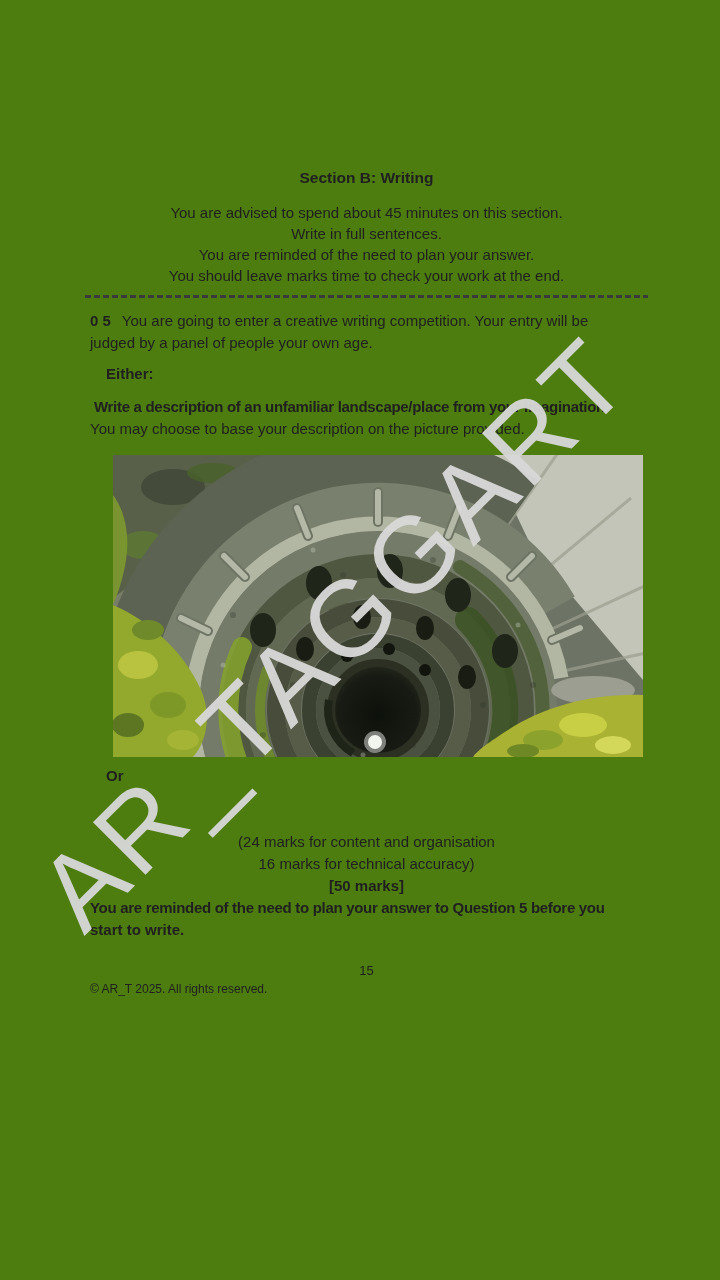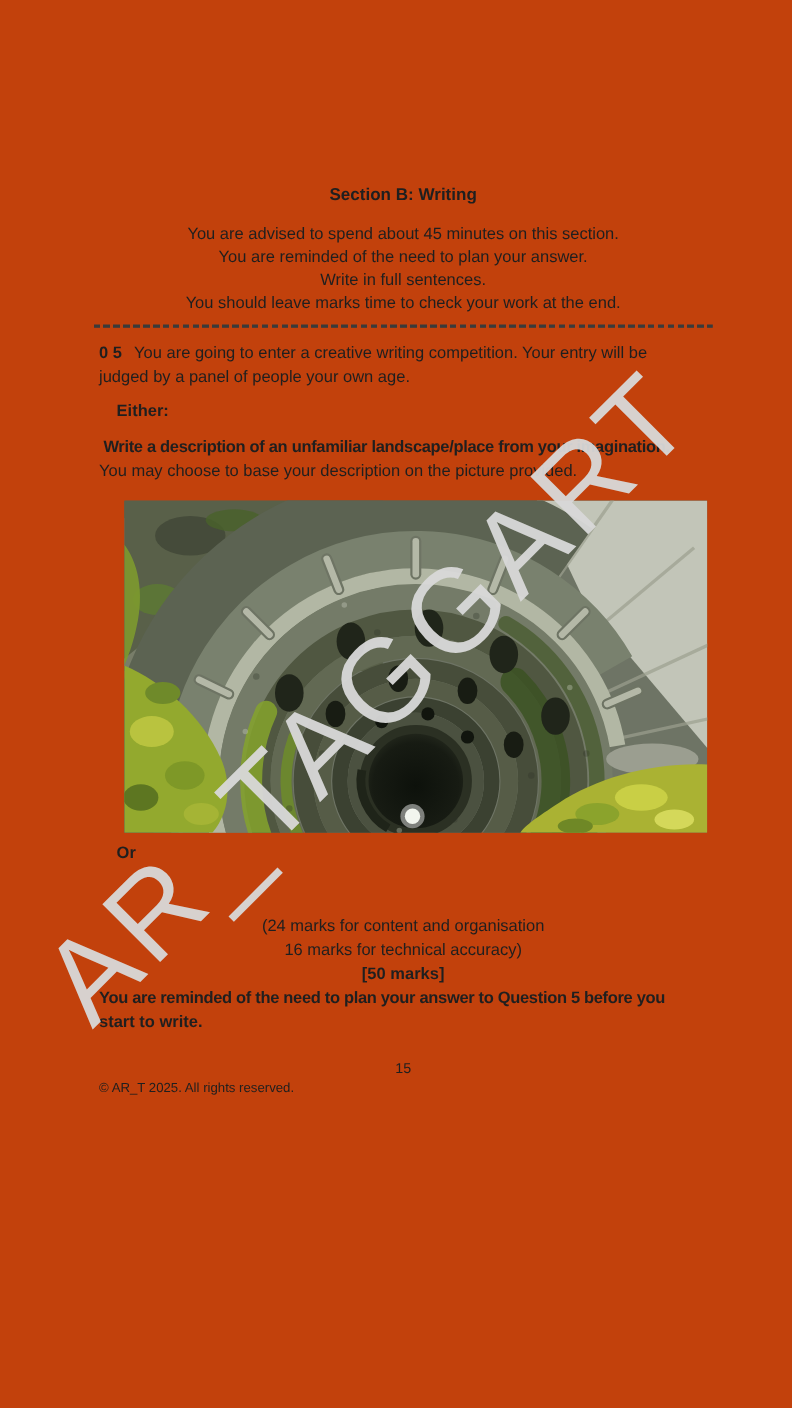--- a/index.html
+++ b/index.html
@@ -1,16 +1,16 @@
 <!DOCTYPE html>
 <html><head>
 <meta charset="utf-8">
 <style>
   html,body{margin:0;padding:0;background:#ffffff;}
-  .page{position:relative;width:720px;height:1280px;background:#c2410c;overflow:hidden;
+  .page{position:relative;width:720px;height:1280px;background:#4d7c0f;overflow:hidden;
         font-family:"Liberation Sans",sans-serif;color:#1f1f1f;font-size:15px;}
   .abs{position:absolute;}
   .b{font-weight:bold;}
   .center-col{left:85px;width:563px;text-align:center;}
   .nowrap{white-space:nowrap;}
   .tight{letter-spacing:-0.3px;}
   #section-title{top:169px;font-size:15.5px;}
   #instructions{top:202px;line-height:21px;}
   #divider{top:295px;left:85px;width:563px;height:3px;
            background:repeating-linear-gradient(90deg,#3a3a3a 0 6px,transparent 6px 9px);}
@@ -34,22 +34,22 @@
 </style>
 </head>
 <body>
 
 <div class="page">
 
   <div class="abs center-col b" id="section-title">Section B: Writing</div>
 
   <div class="abs center-col" id="instructions">
     <div class="nowrap">You are advised to spend about 45 minutes on this section.</div>
+    <div class="nowrap">Write in full sentences.</div>
     <div class="nowrap">You are reminded of the need to plan your answer.</div>
-    <div class="nowrap">Write in full sentences.</div>
     <div class="nowrap">You should leave marks time to check your work at the end.</div>
   </div>
 
   <div class="abs" id="divider"></div>
 
   <div class="abs nowrap" id="question-line1">
     <span class="b qnum">0 5</span><span>You are going to enter a creative writing competition. Your entry will be</span>
   </div>
   <div class="abs nowrap" id="question-line2">judged by a panel of people your own age.</div>
 

